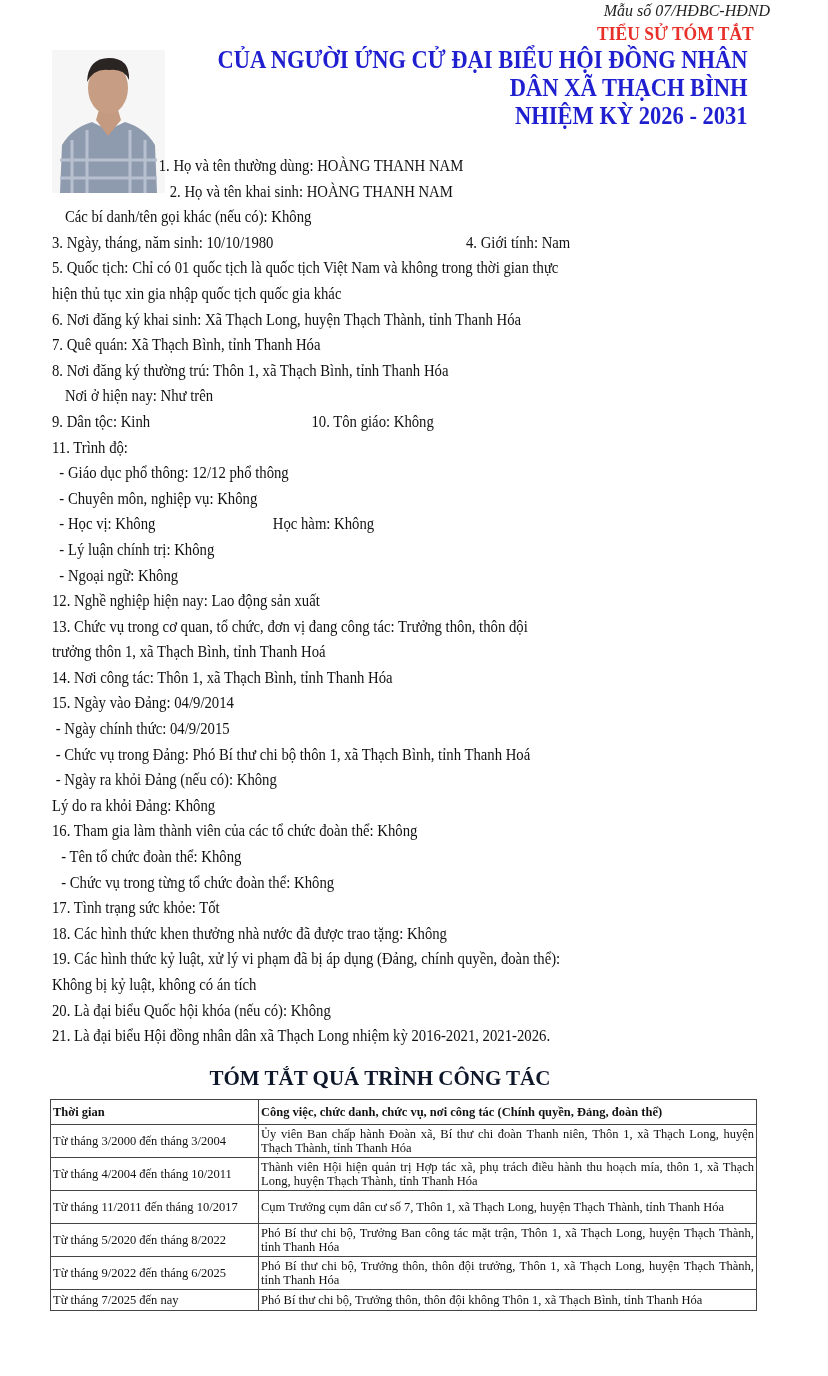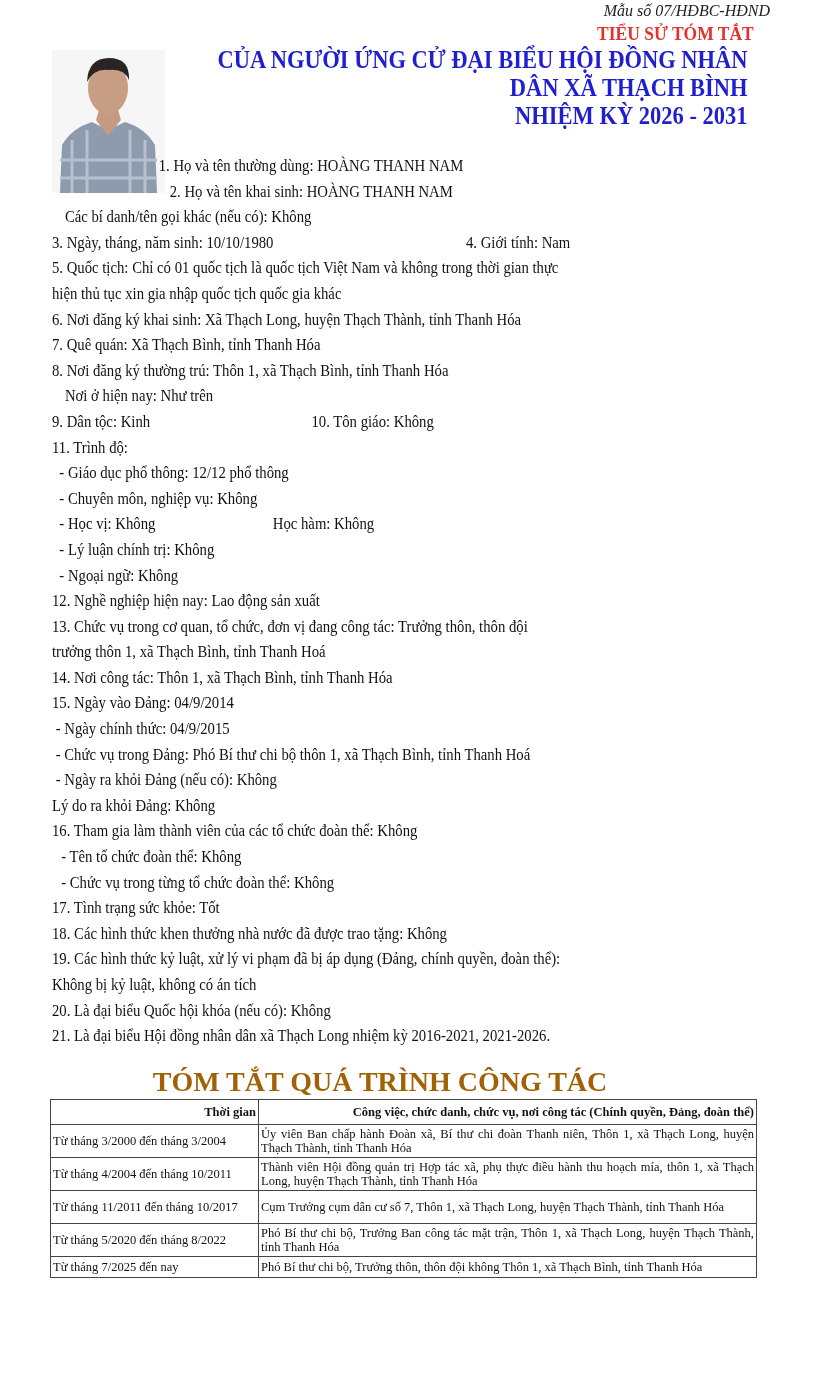--- a/index.html
+++ b/index.html
@@ -6,24 +6,24 @@
   body { width: 828px; height: 1376px; position: relative; overflow: hidden;
          font-family: "Liberation Serif", "DejaVu Serif", serif; color: #111; }
   .form-code { position: absolute; top: 2px; right: 58px; font-style: italic; font-size: 16px; color: #222; }
   .photo { position: absolute; left: 52px; top: 50px; width: 113px; height: 143px; background: #f4f4f4; overflow: hidden; }
   .titles { position: absolute; left: 170px; width: 608px; top: 22px; text-align: right; font-weight: bold; }
   .t-red { color: #e8302a; font-size: 19px; line-height: 24px; letter-spacing: 0; transform: scaleX(0.92); }
   .t-blue { color: #1f1fd0; font-size: 25px; line-height: 28px; transform: scaleX(0.9); }
   .lines { position: absolute; left: 52px; top: 153px; width: 740px; font-size: 16px; }
   .ln { height: 25.6px; line-height: 25.6px; white-space: nowrap; transform-origin: left center; transform: scaleX(0.92); }
   .tab { display: inline-block; }
-  .section-title { position: absolute; top: 1066px; left: 0; width: 760px; text-align: center; color: #a16207; font-weight: bold; font-size: 28px; }
+  .section-title { position: absolute; top: 1066px; left: 0; width: 760px; text-align: center; color: #0f172a; font-weight: bold; font-size: 21px; }
   table { position: absolute; left: 50px; top: 1099px; width: 707px; border-collapse: collapse; font-size: 12.5px; }
   th, td { border: 1px solid #444; padding: 0 2px; vertical-align: middle; line-height: 14px; }
-  th { height: 24px; font-size: 12.5px; text-align: right; }
+  th { height: 24px; font-size: 12.5px; text-align: left; }
   td.t { width: 203px; white-space: nowrap; }
   td.d { text-align: justify; height: 32px; }
   tr.last td { height: 20px; margin-left: 44px; }
 </style>
 </head>
 <body>
 
 <div class="form-code">Mẫu số 07/HĐBC-HĐND</div>
 
 <div class="photo">
@@ -91,28 +91,32 @@
       <th>Công việc, chức danh, chức vụ, nơi công tác (Chính quyền, Đảng, đoàn thể)</th>
     </tr>
   </thead>
   <tbody>
     <tr>
       <td class="t">Từ tháng 3/2000 đến tháng 3/2004</td>
       <td class="d">Ủy viên Ban chấp hành Đoàn xã, Bí thư chi đoàn Thanh niên, Thôn 1, xã Thạch Long, huyện Thạch Thành, tỉnh Thanh Hóa</td>
     </tr>
     <tr>
       <td class="t">Từ tháng 4/2004 đến tháng 10/2011</td>
-      <td class="d">Thành viên Hội đồng quản trị Hợp tác xã, phụ thực điều hành thu hoạch mía, thôn 1, xã Thạch Long, huyện Thạch Thành, tỉnh Thanh Hóa</td>
+      <td class="d">Thành viên Hội hiện quản trị Hợp tác xã, phụ trách điều hành thu hoạch mía, thôn 1, xã Thạch Long, huyện Thạch Thành, tỉnh Thanh Hóa</td>
     </tr>
     <tr>
       <td class="t">Từ tháng 11/2011 đến tháng 10/2017</td>
       <td class="d">Cụm Trưởng cụm dân cư số 7, Thôn 1, xã Thạch Long, huyện Thạch Thành, tỉnh Thanh Hóa</td>
     </tr>
     <tr>
       <td class="t">Từ tháng 5/2020 đến tháng 8/2022</td>
       <td class="d">Phó Bí thư chi bộ, Trưởng Ban công tác mặt trận, Thôn 1, xã Thạch Long, huyện Thạch Thành, tỉnh Thanh Hóa</td>
     </tr>
+    <tr>
+      <td class="t">Từ tháng 9/2022 đến tháng 6/2025</td>
+      <td class="d">Phó Bí thư chi bộ, Trưởng thôn, thôn đội trưởng, Thôn 1, xã Thạch Long, huyện Thạch Thành, tỉnh Thanh Hóa</td>
+    </tr>
     <tr class="last">
       <td class="t">Từ tháng 7/2025 đến nay</td>
       <td class="d">Phó Bí thư chi bộ, Trưởng thôn, thôn đội không Thôn 1, xã Thạch Bình, tỉnh Thanh Hóa</td>
     </tr>
   </tbody>
 </table>
 
 </body></html>

